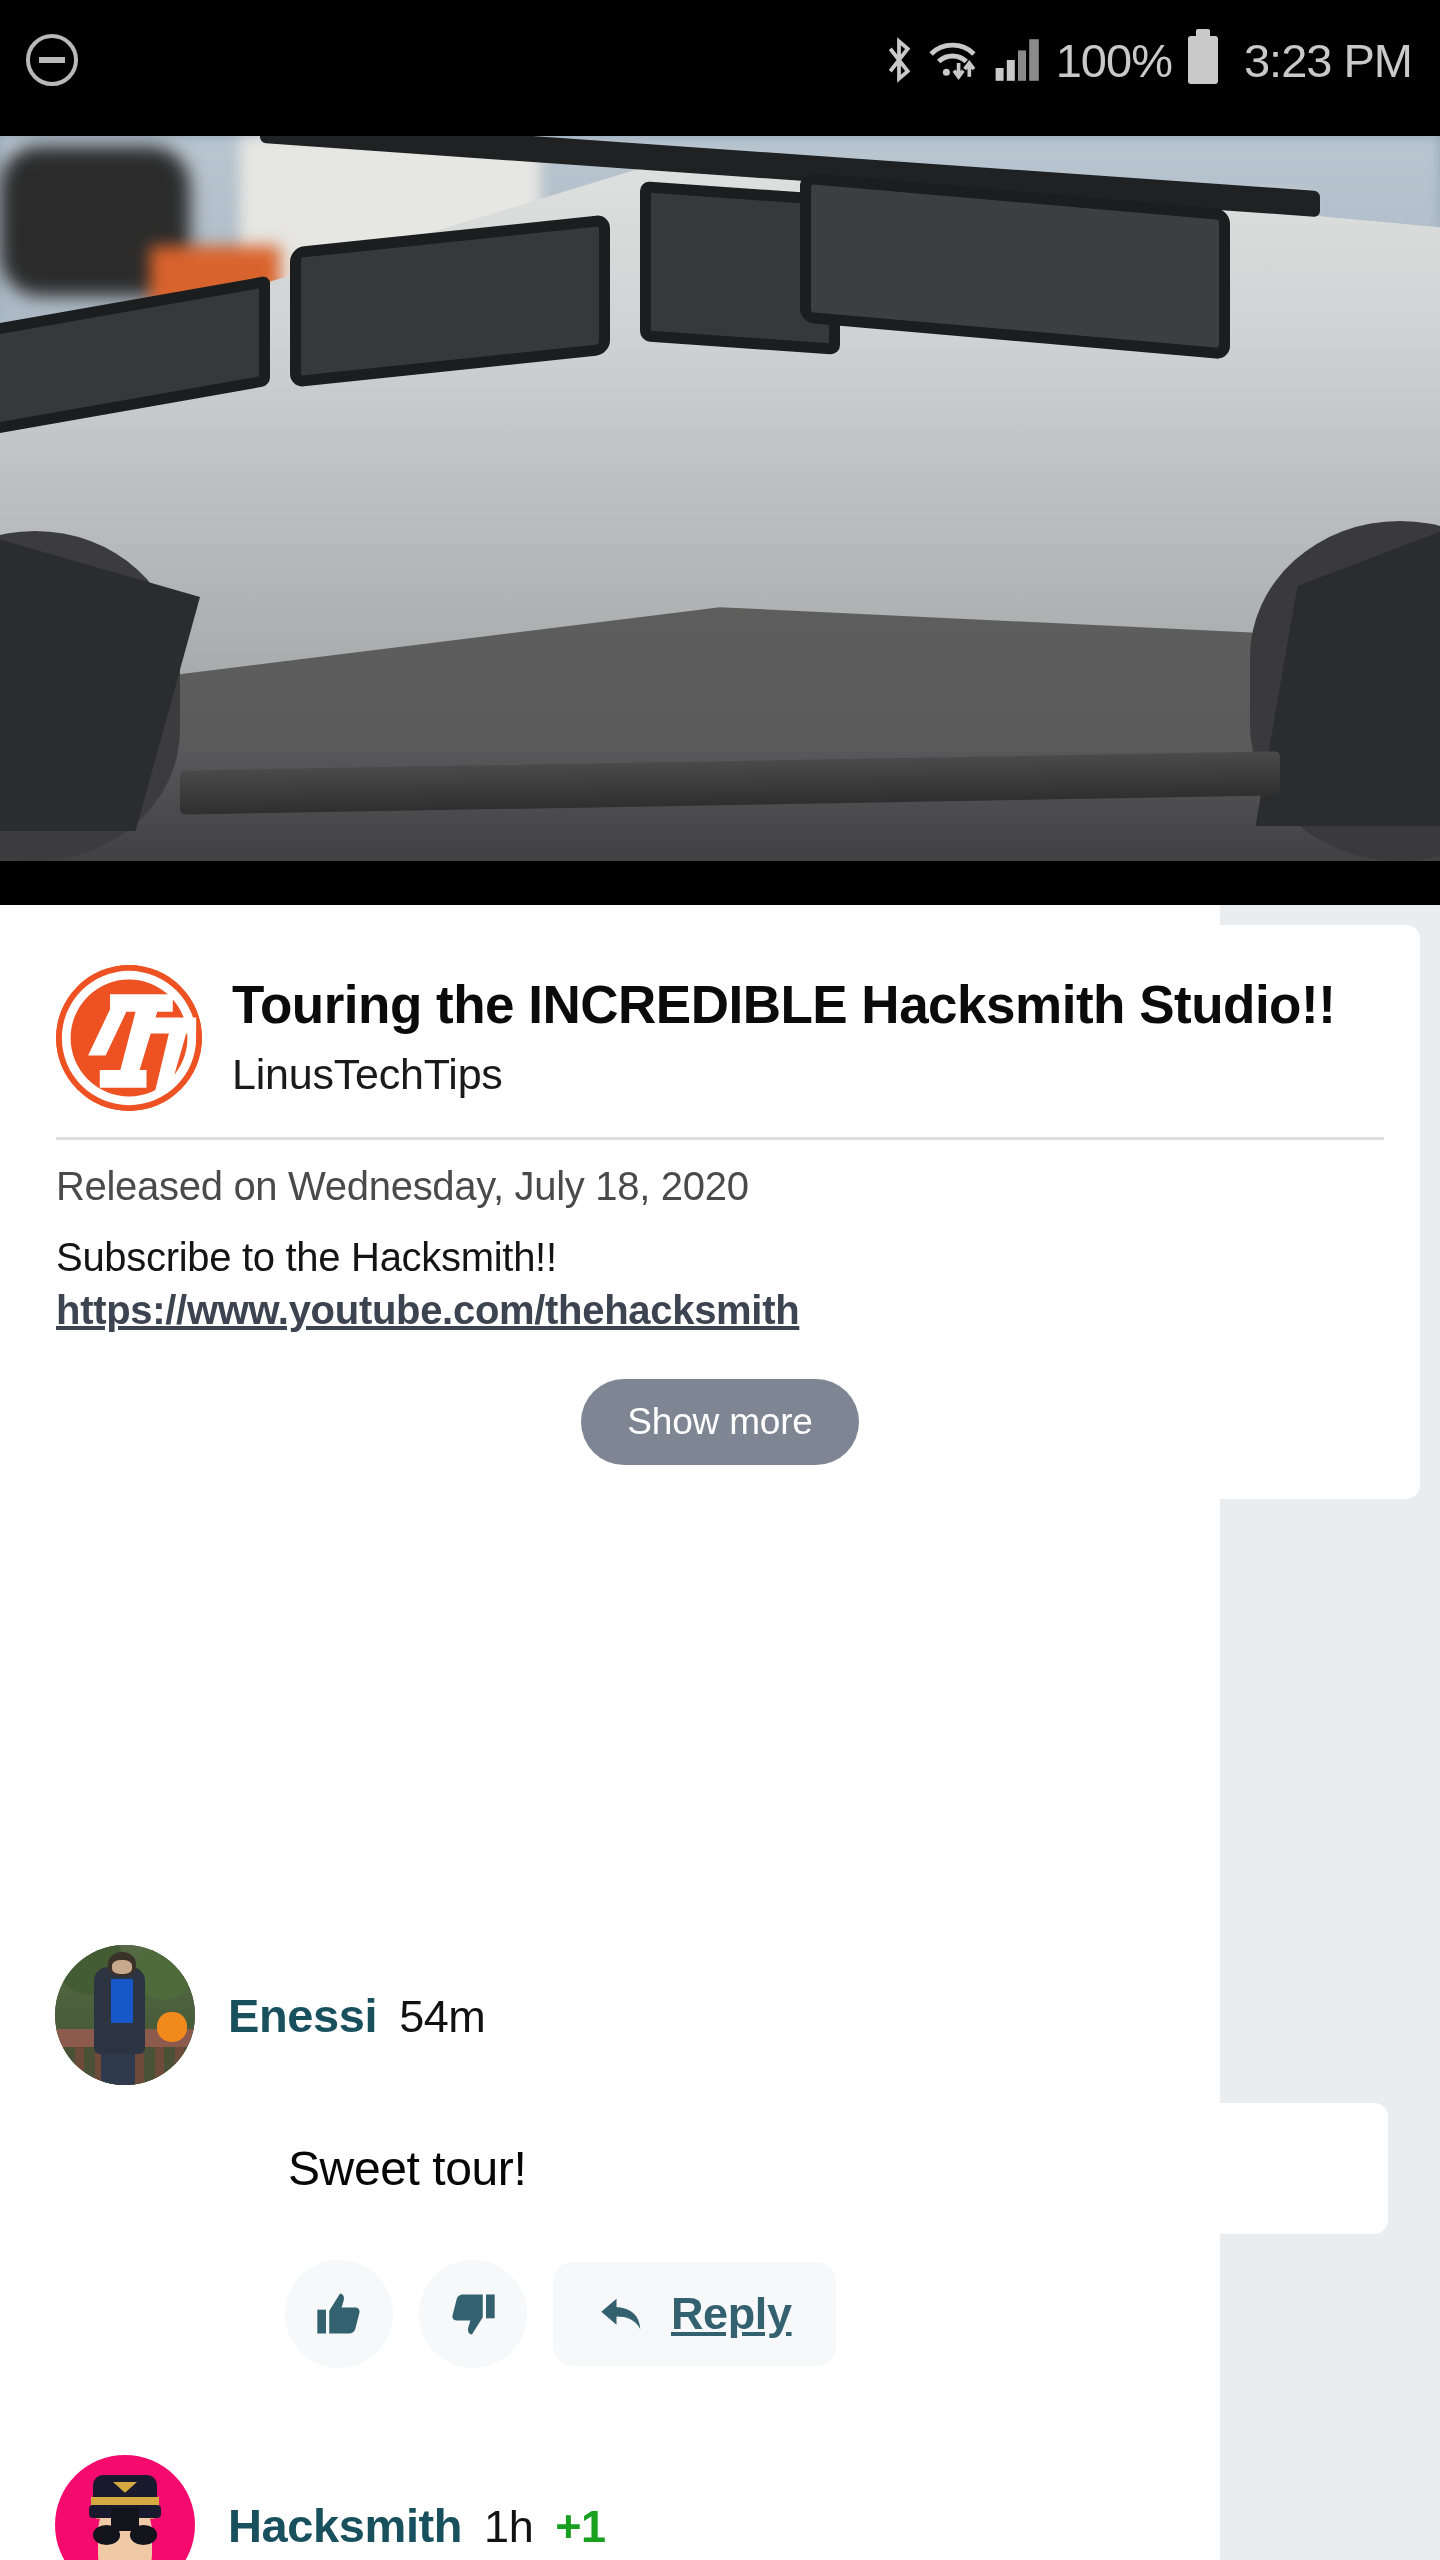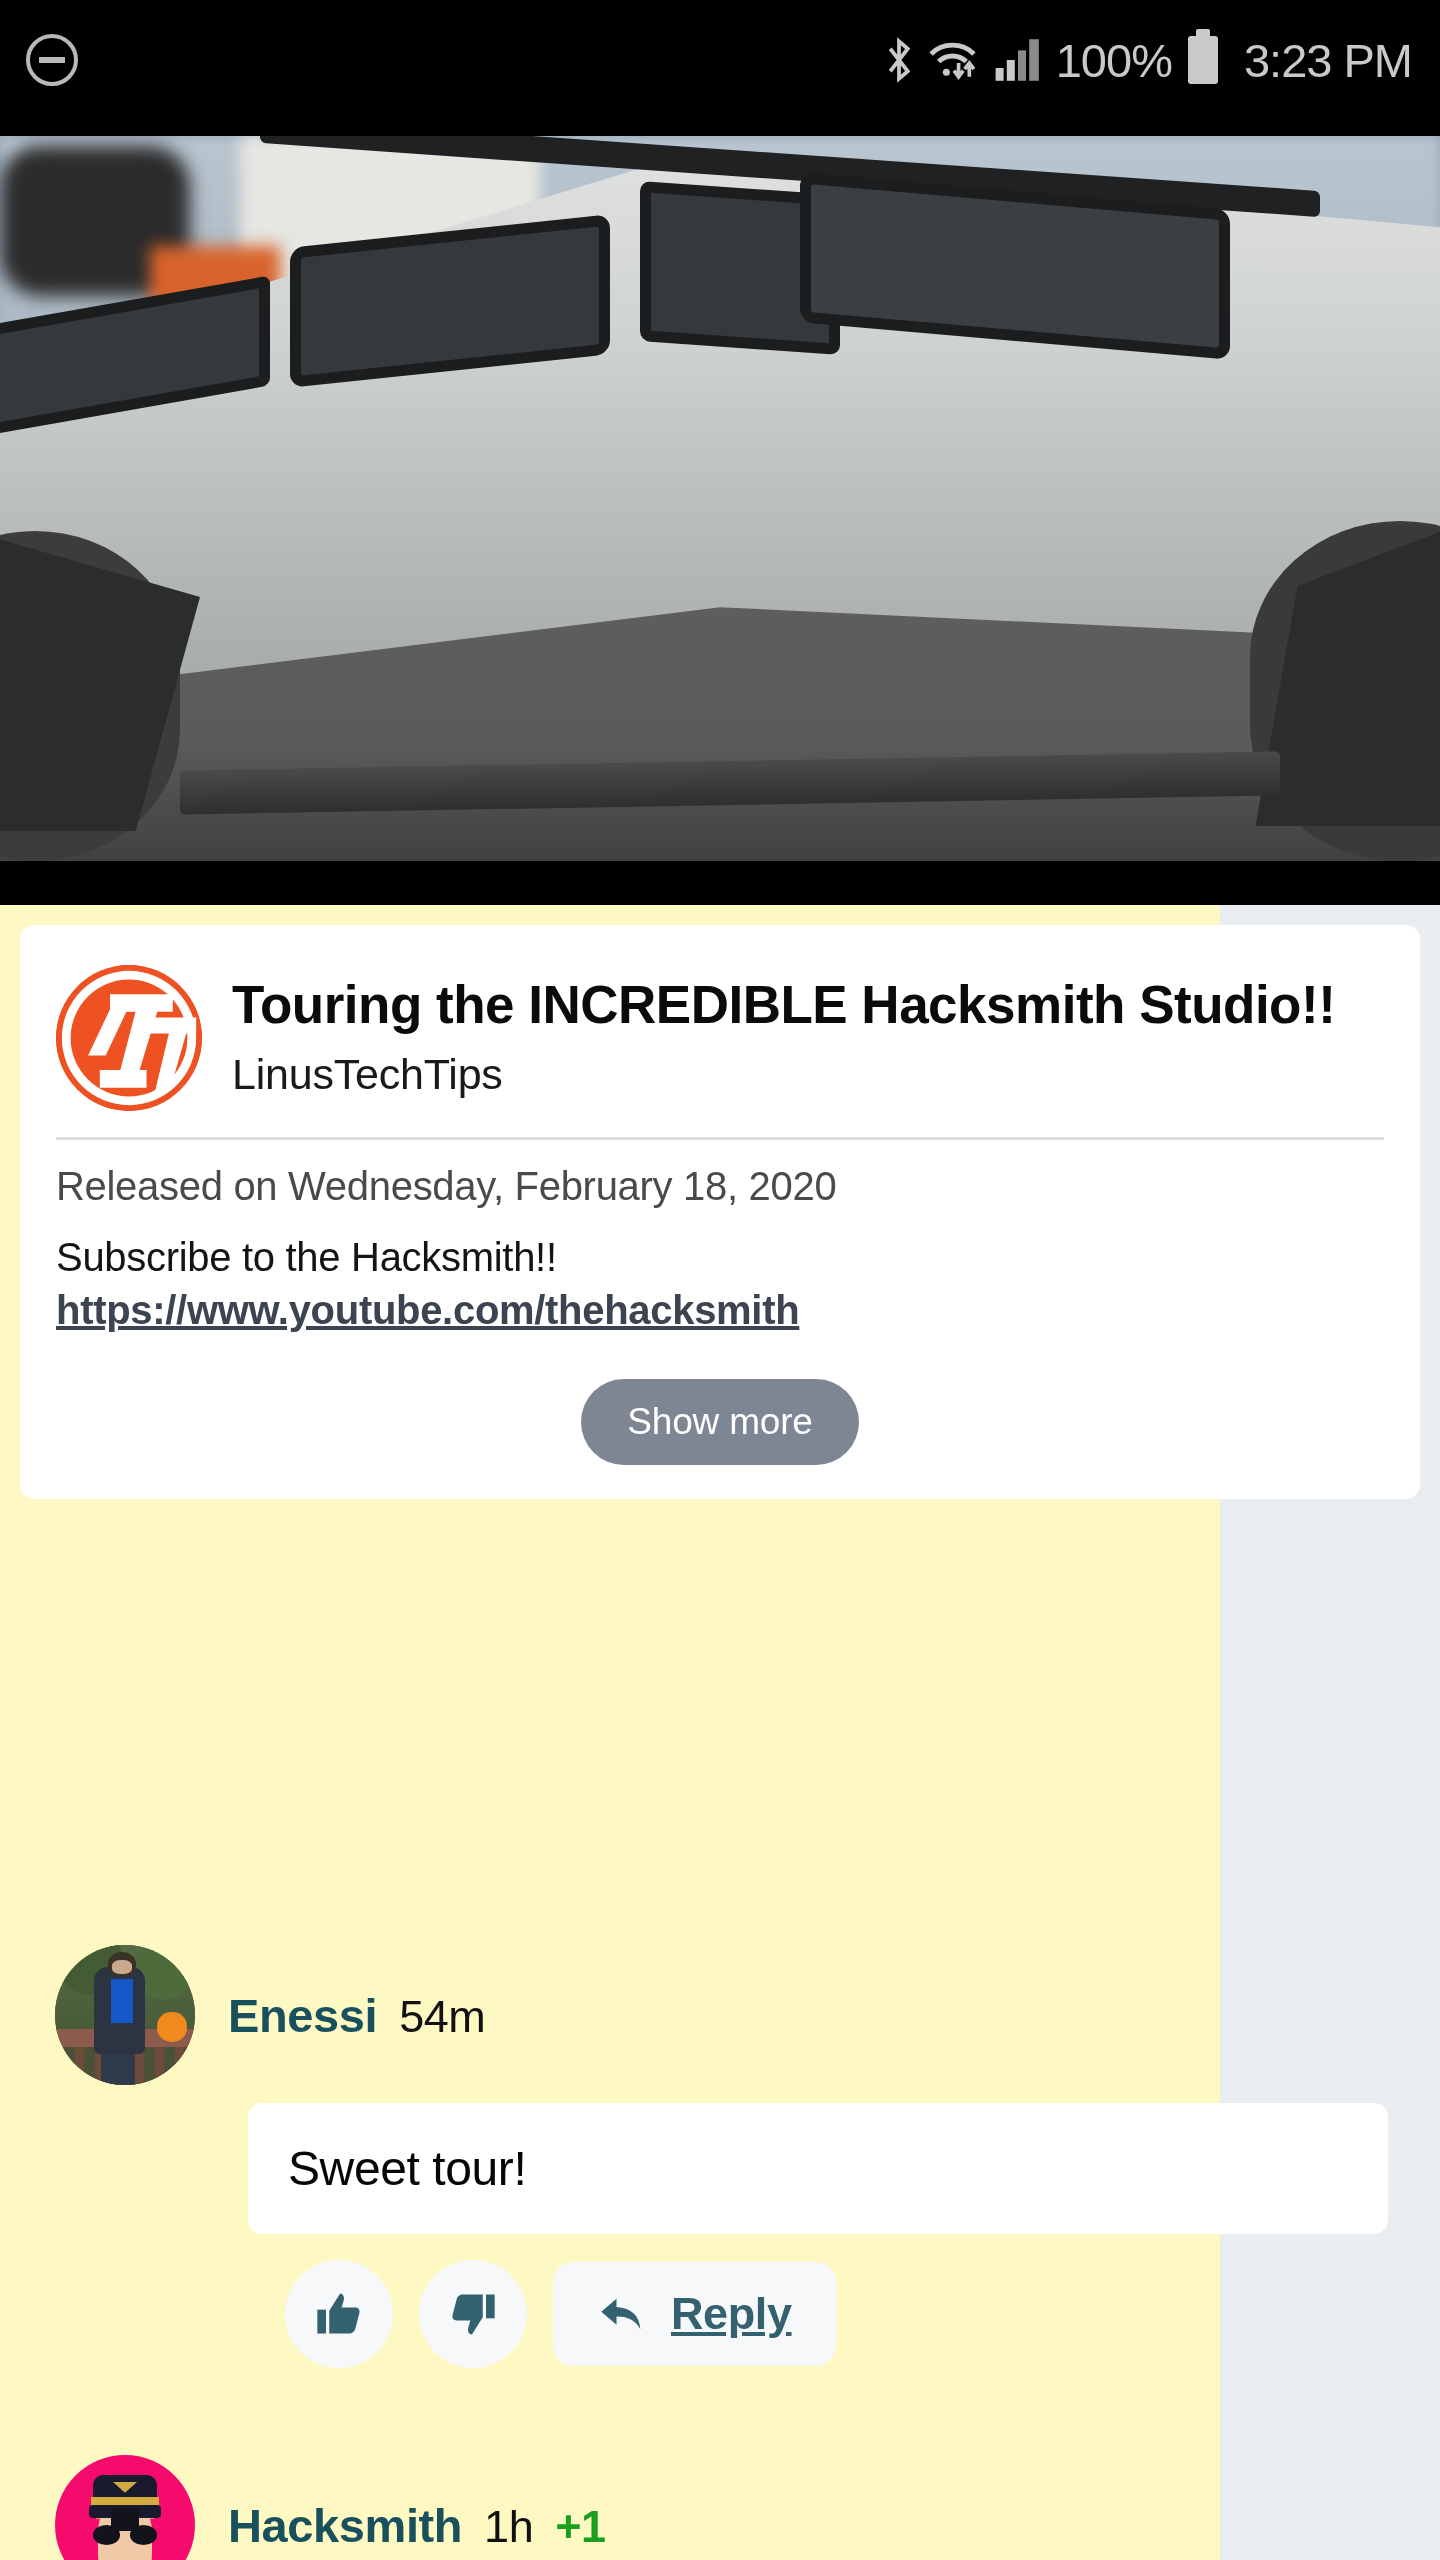--- a/index.html
+++ b/index.html
@@ -2,21 +2,21 @@
 <html><head>
 <meta charset="utf-8">
 <style>
   * { margin:0; padding:0; box-sizing:border-box; }
   html, body {
     width:1440px; height:2560px;
     background:#e9edf0;
     font-family:"Liberation Sans", sans-serif;
     overflow:hidden;
   }
-  #app { position:relative; width:1220px; height:2560px; background:#fef9c3; }
+  #app { position:relative; width:1220px; height:2560px; background:#ffffff; }
 
   
   .statusbar{
     position:absolute; top:0; left:0; width:1440px; height:120px;
     background:#000; display:flex; align-items:center;
     padding:0 28px 0 26px;
   }
   .sb-left{ display:flex; align-items:center; }
   .dnd-icon{
     width:52px; height:52px; border:4px solid #b9b9b9; border-radius:50%;
@@ -315,21 +315,21 @@
           <path d="M64 36 L96 36 L96 47 L64 47 Z" fill="#fff"></path>
           <path d="M78 44 L90 44 L78 86 L68 86 Z" fill="#fff"></path>
         </svg>
       </div>
       <div class="head-text">
         <div class="vid-title">Touring the INCREDIBLE Hacksmith Studio!!</div>
         <div class="vid-channel">LinusTechTips</div>
       </div>
     </div>
     <div class="divider"></div>
-    <div class="rel-date">Released on Wednesday, February 18, 2020</div>
+    <div class="rel-date">Released on Wednesday, July 18, 2020</div>
     <div class="desc-line">Subscribe to the Hacksmith!!</div>
     <a class="desc-link" href="#">https://www.youtube.com/thehacksmith</a>
     <div class="showmore-row">
       <button class="showmore-btn">Show more</button>
     </div>
   </div>
 
 
   <div class="comment c1">
     <div class="c-head">

